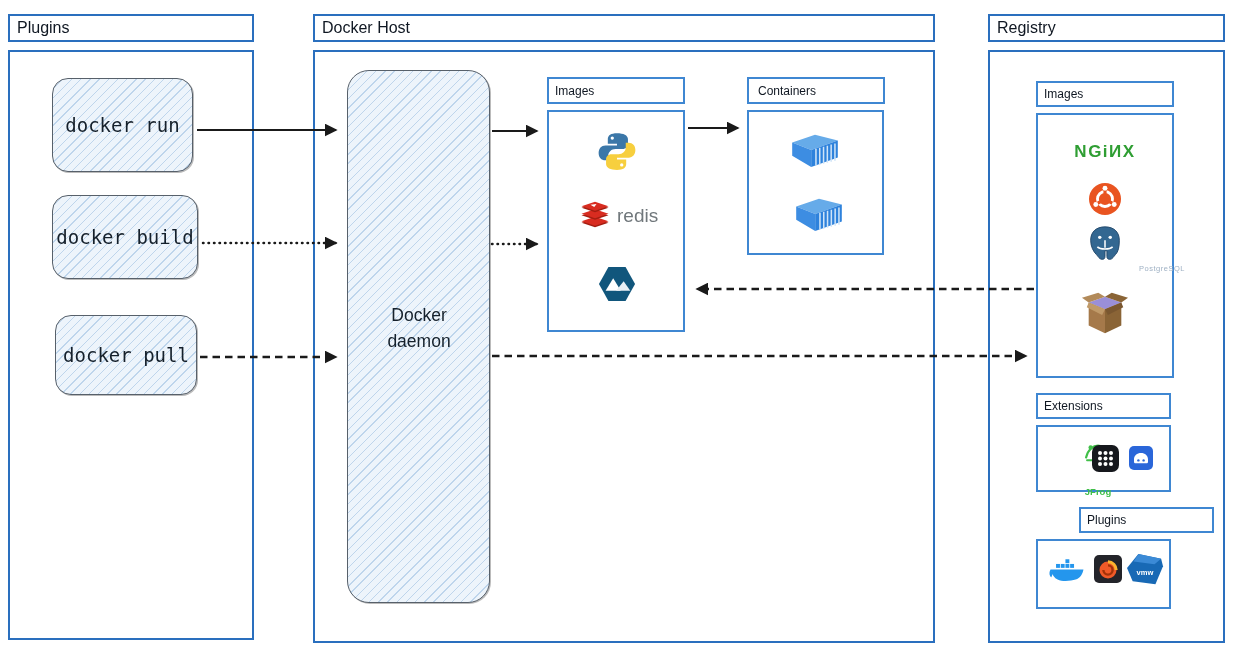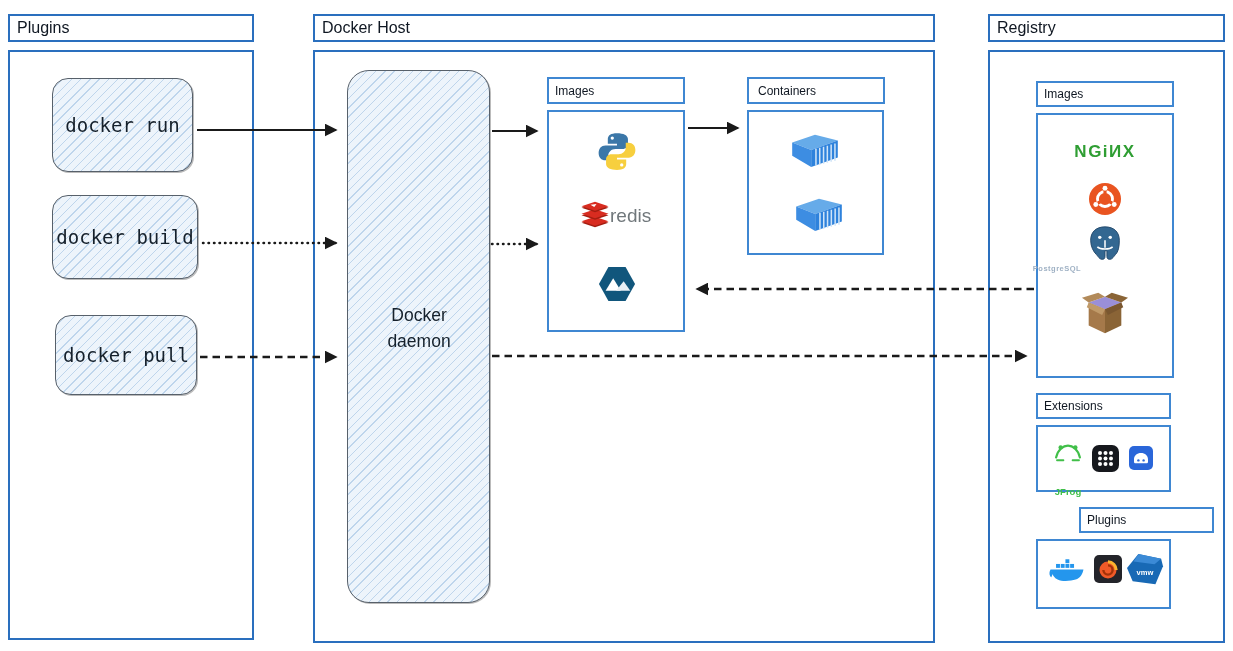--- a/index.html
+++ b/index.html
@@ -33,21 +33,21 @@
     display:flex;align-items:center;justify-content:center;
     box-shadow:1px 1px 0 rgba(60,60,60,.35);
   }
   .cmd{
     font-family:"DejaVu Sans Mono", monospace;font-size:19px;color:#15202b;white-space:nowrap;
   }
   .daemon-label{
     position:absolute;text-align:center;font-size:17.5px;line-height:1.5;color:#15202b;
   }
   .icon{position:absolute;display:flex;align-items:center;justify-content:center;}
-  .redis-row{position:absolute;display:flex;align-items:center;}
+  .redis-row{position:absolute;display:flex;align-items:center;gap:7px;}
   .redis-text{font-size:19px;color:#70777b;}
   .nginx-text{
     position:absolute;text-align:center;font-weight:bold;font-size:17px;
     color:#2f9e33;letter-spacing:1.5px;
   }
   .pg-label{position:absolute;text-align:center;font-size:7.5px;color:#9fb1c4;letter-spacing:.5px;}
   .jfrog-wrap{position:absolute;display:flex;flex-direction:column;align-items:center;}
   .jfrog-text{font-size:9.5px;font-weight:bold;color:#41bf49;margin-top:-2px;}
   .vmw-wrap{position:absolute;}
   svg.overlay{position:absolute;left:0;top:0;z-index:10;pointer-events:none;}
@@ -166,40 +166,40 @@
 
 <div class="icon" style="left:1084px;top:224px;">
   <svg width="42" height="42" viewBox="0 0 44 44">
     <path fill="#336791" stroke="#23486b" stroke-width="1" d="M22 3C12 3 7 9 7 17c0 7 3 12 6 15 2 2 3 5 6 5 2 0 3-1 3-3v-6h2v6c0 2 1 3 3 3 3 0 4-3 6-5 3-3 4-8 4-15C37 9 32 3 22 3z"></path>
     <circle cx="16.5" cy="14" r="1.8" fill="#fff"></circle>
     <circle cx="27.5" cy="14" r="1.8" fill="#fff"></circle>
     <path d="M14 24c3 3 13 3 16 0" stroke="#fff" stroke-width="1.6" fill="none"></path>
     <path d="M22 17v8" stroke="#fff" stroke-width="1.6"></path>
   </svg>
 </div>
-<div class="pg-label" style="left:1025px;top:264px;width:64px;font-weight:bold;">PostgreSQL</div>
+<div class="pg-label" style="left:1130px;top:264px;width:64px;">PostgreSQL</div>
 
 <div class="icon" style="left:1080px;top:289px;">
   <svg width="50" height="48" viewBox="0 0 52 50">
     <polygon points="9,14 26,8 43,14 26,21" fill="#9a8fd8"></polygon>
     <polygon points="9,14 2,9 19,4 26,8" fill="#b28a5a"></polygon>
     <polygon points="43,14 50,9 33,4 26,8" fill="#8a6436"></polygon>
     <polygon points="9,14 26,21 26,46 9,38" fill="#a5794a"></polygon>
     <polygon points="26,21 43,14 43,38 26,46" fill="#8a6436"></polygon>
     <polygon points="9,14 26,21 23,27 7,19" fill="#c09a69"></polygon>
     <polygon points="43,14 26,21 29,27 45,19" fill="#7a5730"></polygon>
   </svg>
 </div>
 
 <div class="minititle" style="left:1036px;top:393px;width:135px;height:26px;">
   <span>Extensions</span>
 </div>
 <div class="innerbox" style="left:1036px;top:425px;width:135px;height:67px;"></div>
 
-<div class="jfrog-wrap" style="left:1050px;top:441px;width:36px;gap:25px;">
+<div class="jfrog-wrap" style="left:1080px;top:441px;width:36px;gap:25px;">
   <svg width="32" height="22" viewBox="0 0 34 24">
     <path d="M4 18c2-9 8-13 13-13s11 4 13 13" fill="none" stroke="#41bf49" stroke-width="2.4" stroke-linecap="round"></path>
     <circle cx="9" cy="7" r="2.4" fill="#41bf49"></circle>
     <circle cx="25" cy="7" r="2.4" fill="#41bf49"></circle>
     <path d="M5 21h7M22 21h7" stroke="#41bf49" stroke-width="2" stroke-linecap="round"></path>
   </svg>
   <span class="jfrog-text">JFrog</span>
 </div>
 
 <div class="icon" style="left:1092px;top:445px;">

